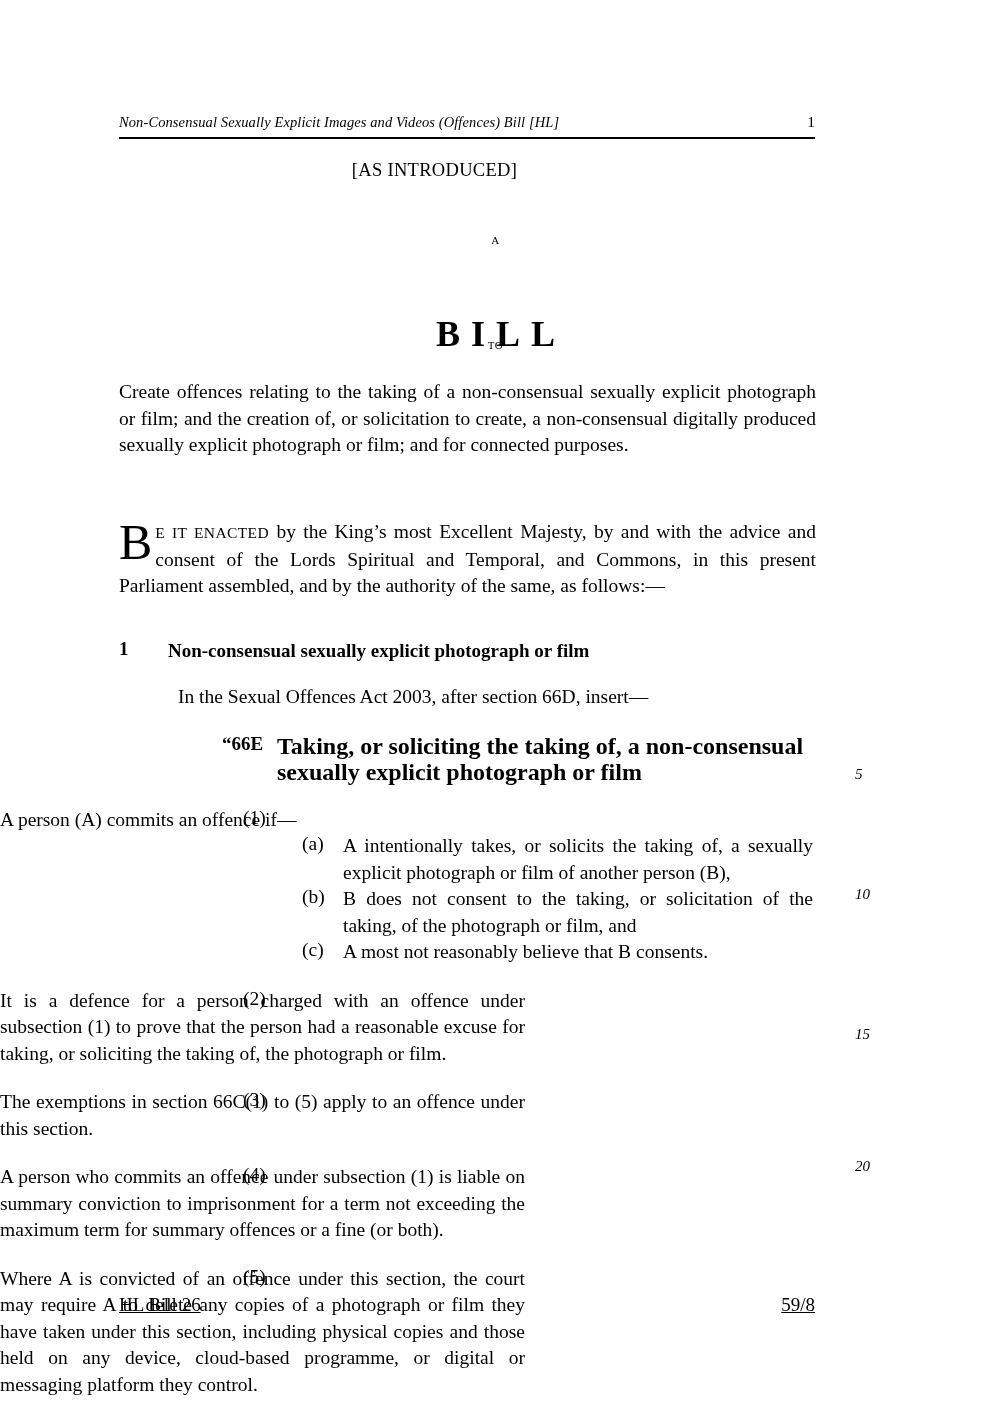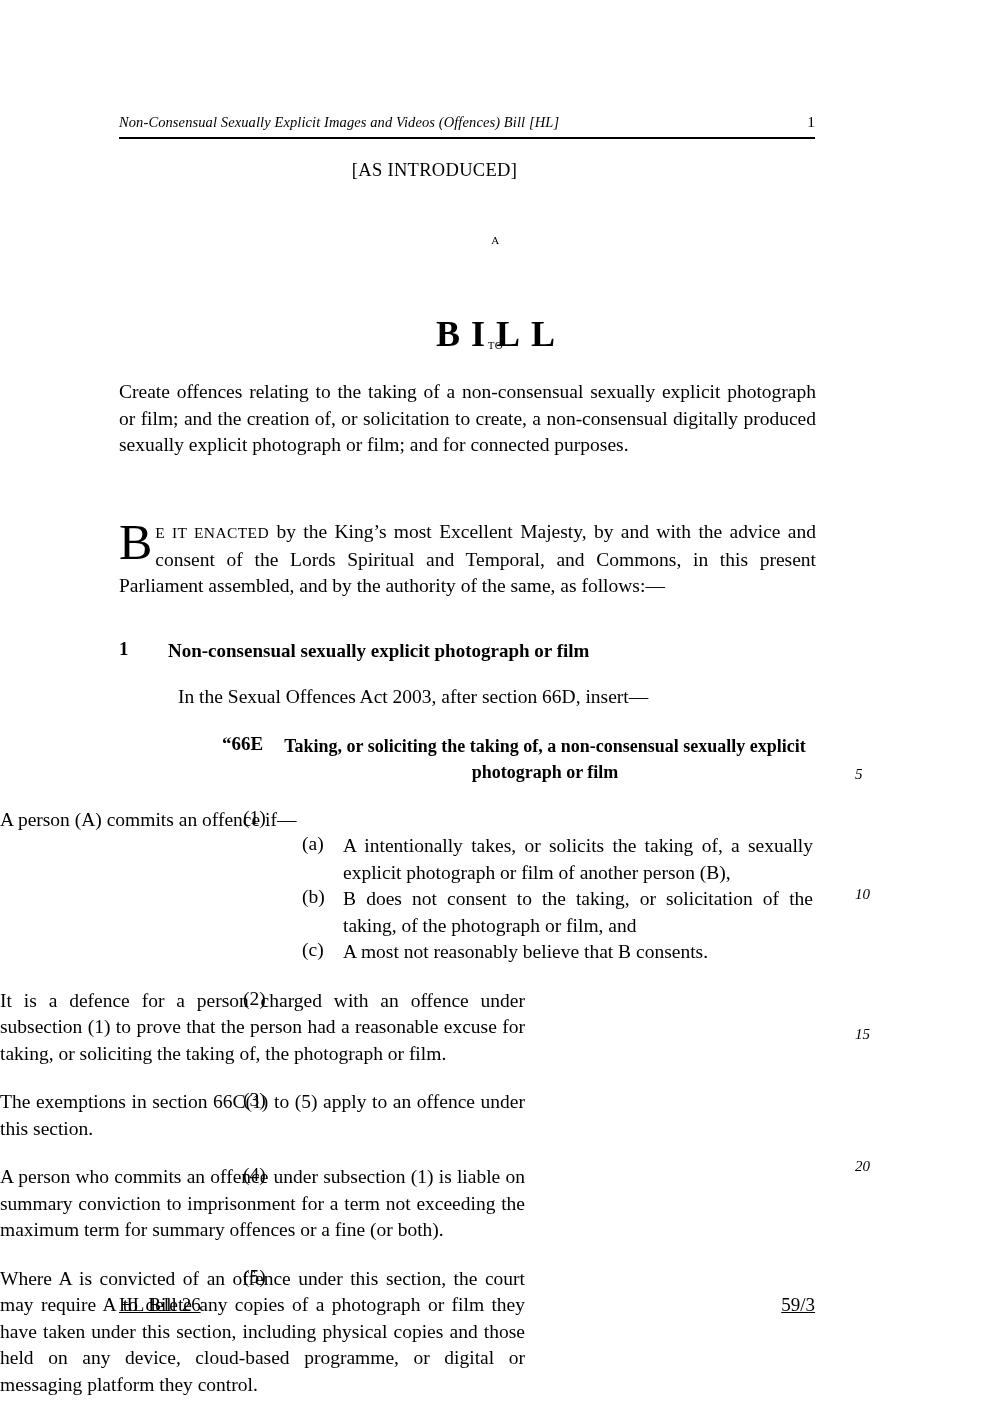--- a/index.html
+++ b/index.html
@@ -178,24 +178,24 @@
     margin-top: 22px;
   }
   .inserted-head .marker {
     left: 222px;
     font-size: 19px;
     font-weight: bold;
   }
   .inserted-head .text {
     margin-left: 277px;
     width: 536px;
-    font-size: 18px;
+    font-size: 24px;
     font-weight: bold;
     line-height: 26px;
-    text-align: center;
+    text-align: left;
   }
 
   .subsec {
     margin-top: 22px;
   }
   .subsec .marker {
     left: 243px;
     font-size: 19.5px;
   }
   .subsec .text {
@@ -319,16 +319,16 @@
 
   <div id="line-numbers">
       <div class="linenum" style="top: 766px;">5</div>
       <div class="linenum" style="top: 886px;">10</div>
       <div class="linenum" style="top: 1026px;">15</div>
       <div class="linenum" style="top: 1158px;">20</div>
     </div>
 
   <div class="footer">
     <div>HL Bill 26</div>
-    <div>59/3</div>
+    <div>59/8</div>
   </div>
 
 </div>
 
 </body></html>

